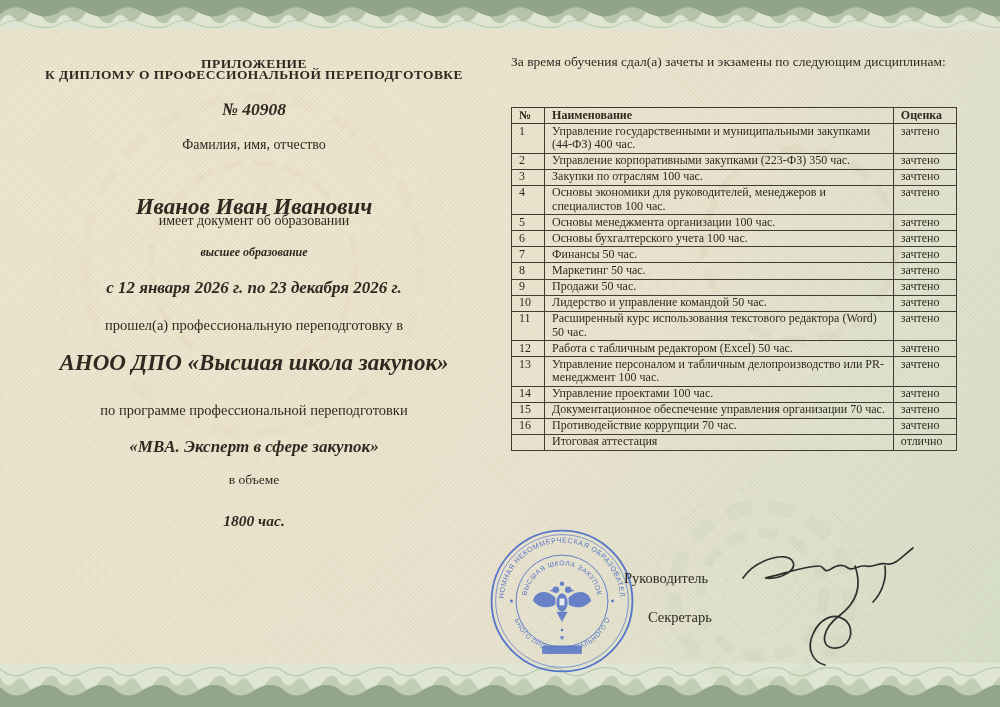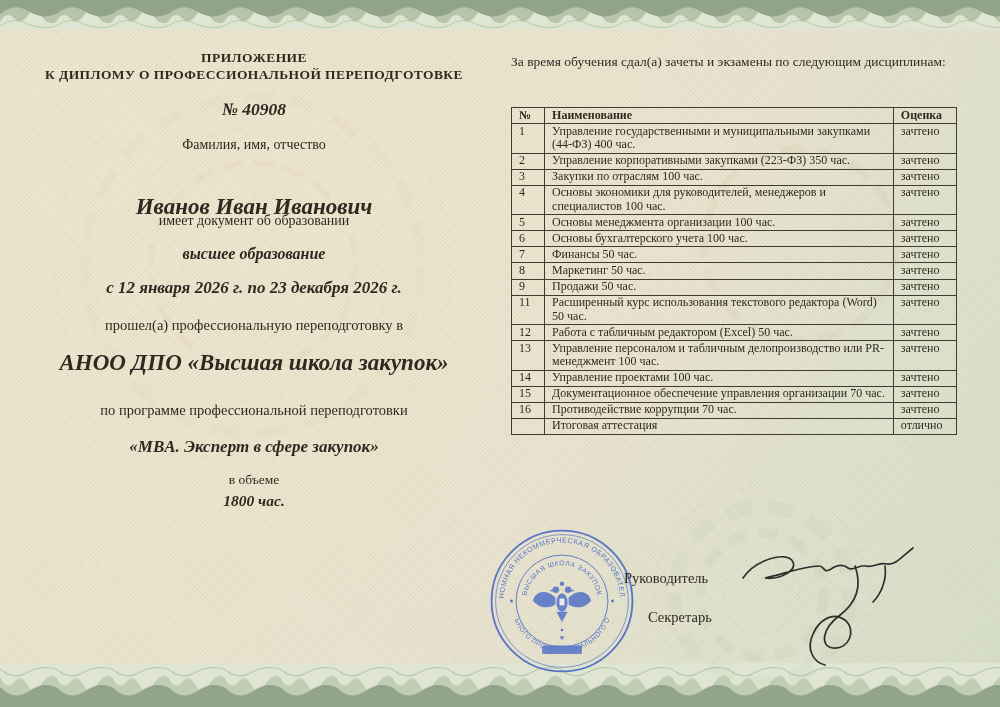--- a/index.html
+++ b/index.html
@@ -18,35 +18,35 @@
     background-image:
       repeating-linear-gradient(45deg, rgba(176,160,116,.075) 0 1px, transparent 1px 3px),
       repeating-linear-gradient(-45deg, rgba(176,160,116,.075) 0 1px, transparent 1px 3px);
   }
   .bg-layer{position:absolute;inset:0;pointer-events:none;}
 
   
   .left-col{position:absolute;left:28px;top:0;width:452px;height:707px;text-align:center;}
   .left-col > div{position:absolute;left:0;right:0;}
   .t-head{font-weight:bold;font-size:13.5px;letter-spacing:.4px;line-height:1.25;}
-  .l-title1{top:50px;}
+  .l-title1{top:56px;}
   .l-title2{top:67px;}
   .l-number{top:99px;font-weight:bold;font-style:italic;font-size:17.5px;}
   .l-plain{font-size:14px;}
   .l-fio-label{top:137px;}
   .l-fio{top:166px;font-weight:bold;font-style:italic;font-size:23px;margin-top:28px;}
   .l-hasdoc{top:213px;}
-  .l-edu{top:245px;font-weight:bold;font-style:italic;font-size:16px;}
+  .l-edu{top:245px;font-weight:bold;font-style:italic;font-size:12px;}
   .l-period{top:278px;font-weight:bold;font-style:italic;font-size:17px;}
   .l-passed{top:317px;font-size:14.5px;}
   .l-org{top:350px;font-weight:bold;font-style:italic;font-size:23px;}
   .l-proglabel{top:402px;font-size:14.5px;}
   .l-prog{top:437px;font-weight:bold;font-style:italic;font-size:17px;}
   .l-vollabel{top:472px;font-size:13.5px;}
-  .l-vol{top:492px;font-weight:bold;font-style:italic;font-size:15.5px;}
+  .l-vol{top:512px;font-weight:bold;font-style:italic;font-size:15.5px;}
 
   
   .intro{
     position:absolute;left:511px;top:52px;width:446px;
     font-size:13.5px;line-height:1.55;text-align:justify;
   }
   table.subjects{
     position:absolute;left:511px;top:107px;width:446px;
     border-collapse:collapse;table-layout:fixed;
     font-size:12px;line-height:1.13;
@@ -191,20 +191,25 @@
           <td class="col-num">8</td>
           <td class="col-name">Маркетинг 50 час.</td>
           <td class="col-grade">зачтено</td>
         </tr>
         <tr>
           <td class="col-num">9</td>
           <td class="col-name">Продажи 50 час.</td>
           <td class="col-grade">зачтено</td>
         </tr>
         <tr>
+          <td class="col-num">10</td>
+          <td class="col-name">Лидерство и управление командой 50 час.</td>
+          <td class="col-grade">зачтено</td>
+        </tr>
+        <tr>
           <td class="col-num">11</td>
           <td class="col-name">Расширенный курс использования текстового редактора (Word) 50 час.</td>
           <td class="col-grade">зачтено</td>
         </tr>
         <tr>
           <td class="col-num">12</td>
           <td class="col-name">Работа с табличным редактором (Excel) 50 час.</td>
           <td class="col-grade">зачтено</td>
         </tr>
         <tr>

